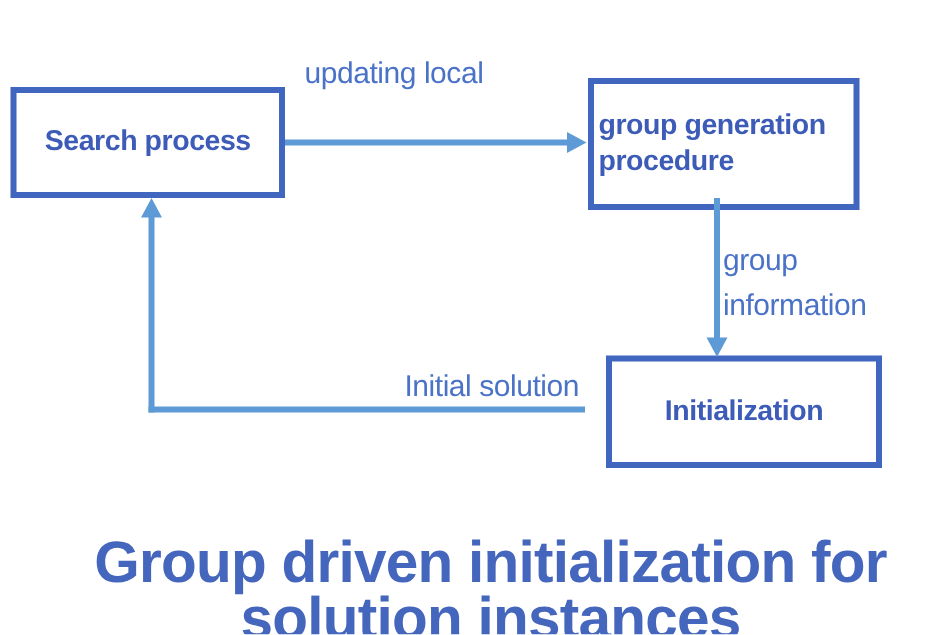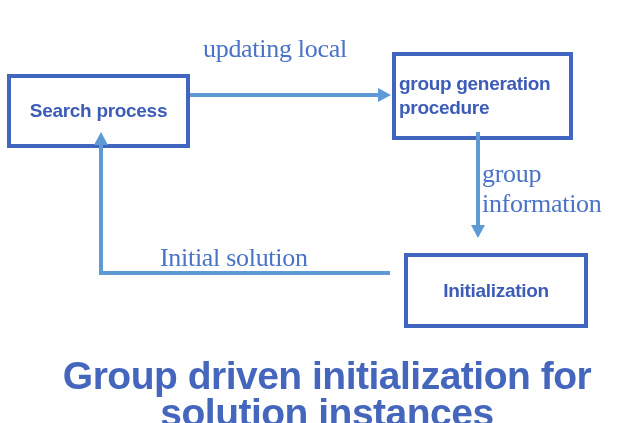--- a/index.html
+++ b/index.html
@@ -21,44 +21,43 @@
     position:absolute;
     border:4px solid var(--box-border,#4066c0);
     background:#fff;
     color:var(--box-text,#3d5cb8);
     font-weight:bold;
     font-size:19px;
     letter-spacing:-0.3px;
     display:flex;flex-direction:column;justify-content:center;
     box-sizing:border-box;
   }
-  .box.center{align-items:center;text-align:center;margin-top:16px;}
+  .box.center{align-items:center;text-align:center;}
   .box.left{align-items:flex-start;text-align:left;padding-left:3px;line-height:24px;}
   .box-search{left:7px;top:58px;width:183px;height:74px;}
   .box-group{left:392px;top:52px;width:181px;height:88px;}
   .box-init{left:404px;top:237px;width:184px;height:75px;}
 
   .line{position:absolute;background:var(--arrow,#5e9bd6);}
   .tri{position:absolute;width:0;height:0;}
   .tri-right{border-top:7px solid transparent;border-bottom:7px solid transparent;border-left:13px solid var(--arrow,#5e9bd6);}
   .tri-down{border-left:7px solid transparent;border-right:7px solid transparent;border-top:13px solid var(--arrow,#5e9bd6);}
   .tri-up{border-left:7px solid transparent;border-right:7px solid transparent;border-bottom:13px solid var(--arrow,#5e9bd6);}
 
   .edge-label{
     position:absolute;
     color:var(--edge-label-text,#4a73c8);
-    font-size:26px;
+    font-size:20px;
     letter-spacing:-0.3px;
     line-height:28px;
     white-space:nowrap;
-    font-family:Liberation Serif, serif;
   }
   .lbl-updating{left:203px;top:35px;}
   .lbl-groupinfo{left:482px;top:159px;line-height:30px;}
-  .lbl-initsol{left:160px;top:244px;width:226px;text-align:left;}
+  .lbl-initsol{left:160px;top:244px;width:226px;text-align:right;}
 
   .title{
     position:absolute;left:27px;top:357px;width:600px;
     text-align:center;
     color:var(--title-text,#4566bd);
     font-weight:bold;
     font-size:39px;
     line-height:37px;
     letter-spacing:-0.5px;
   }

